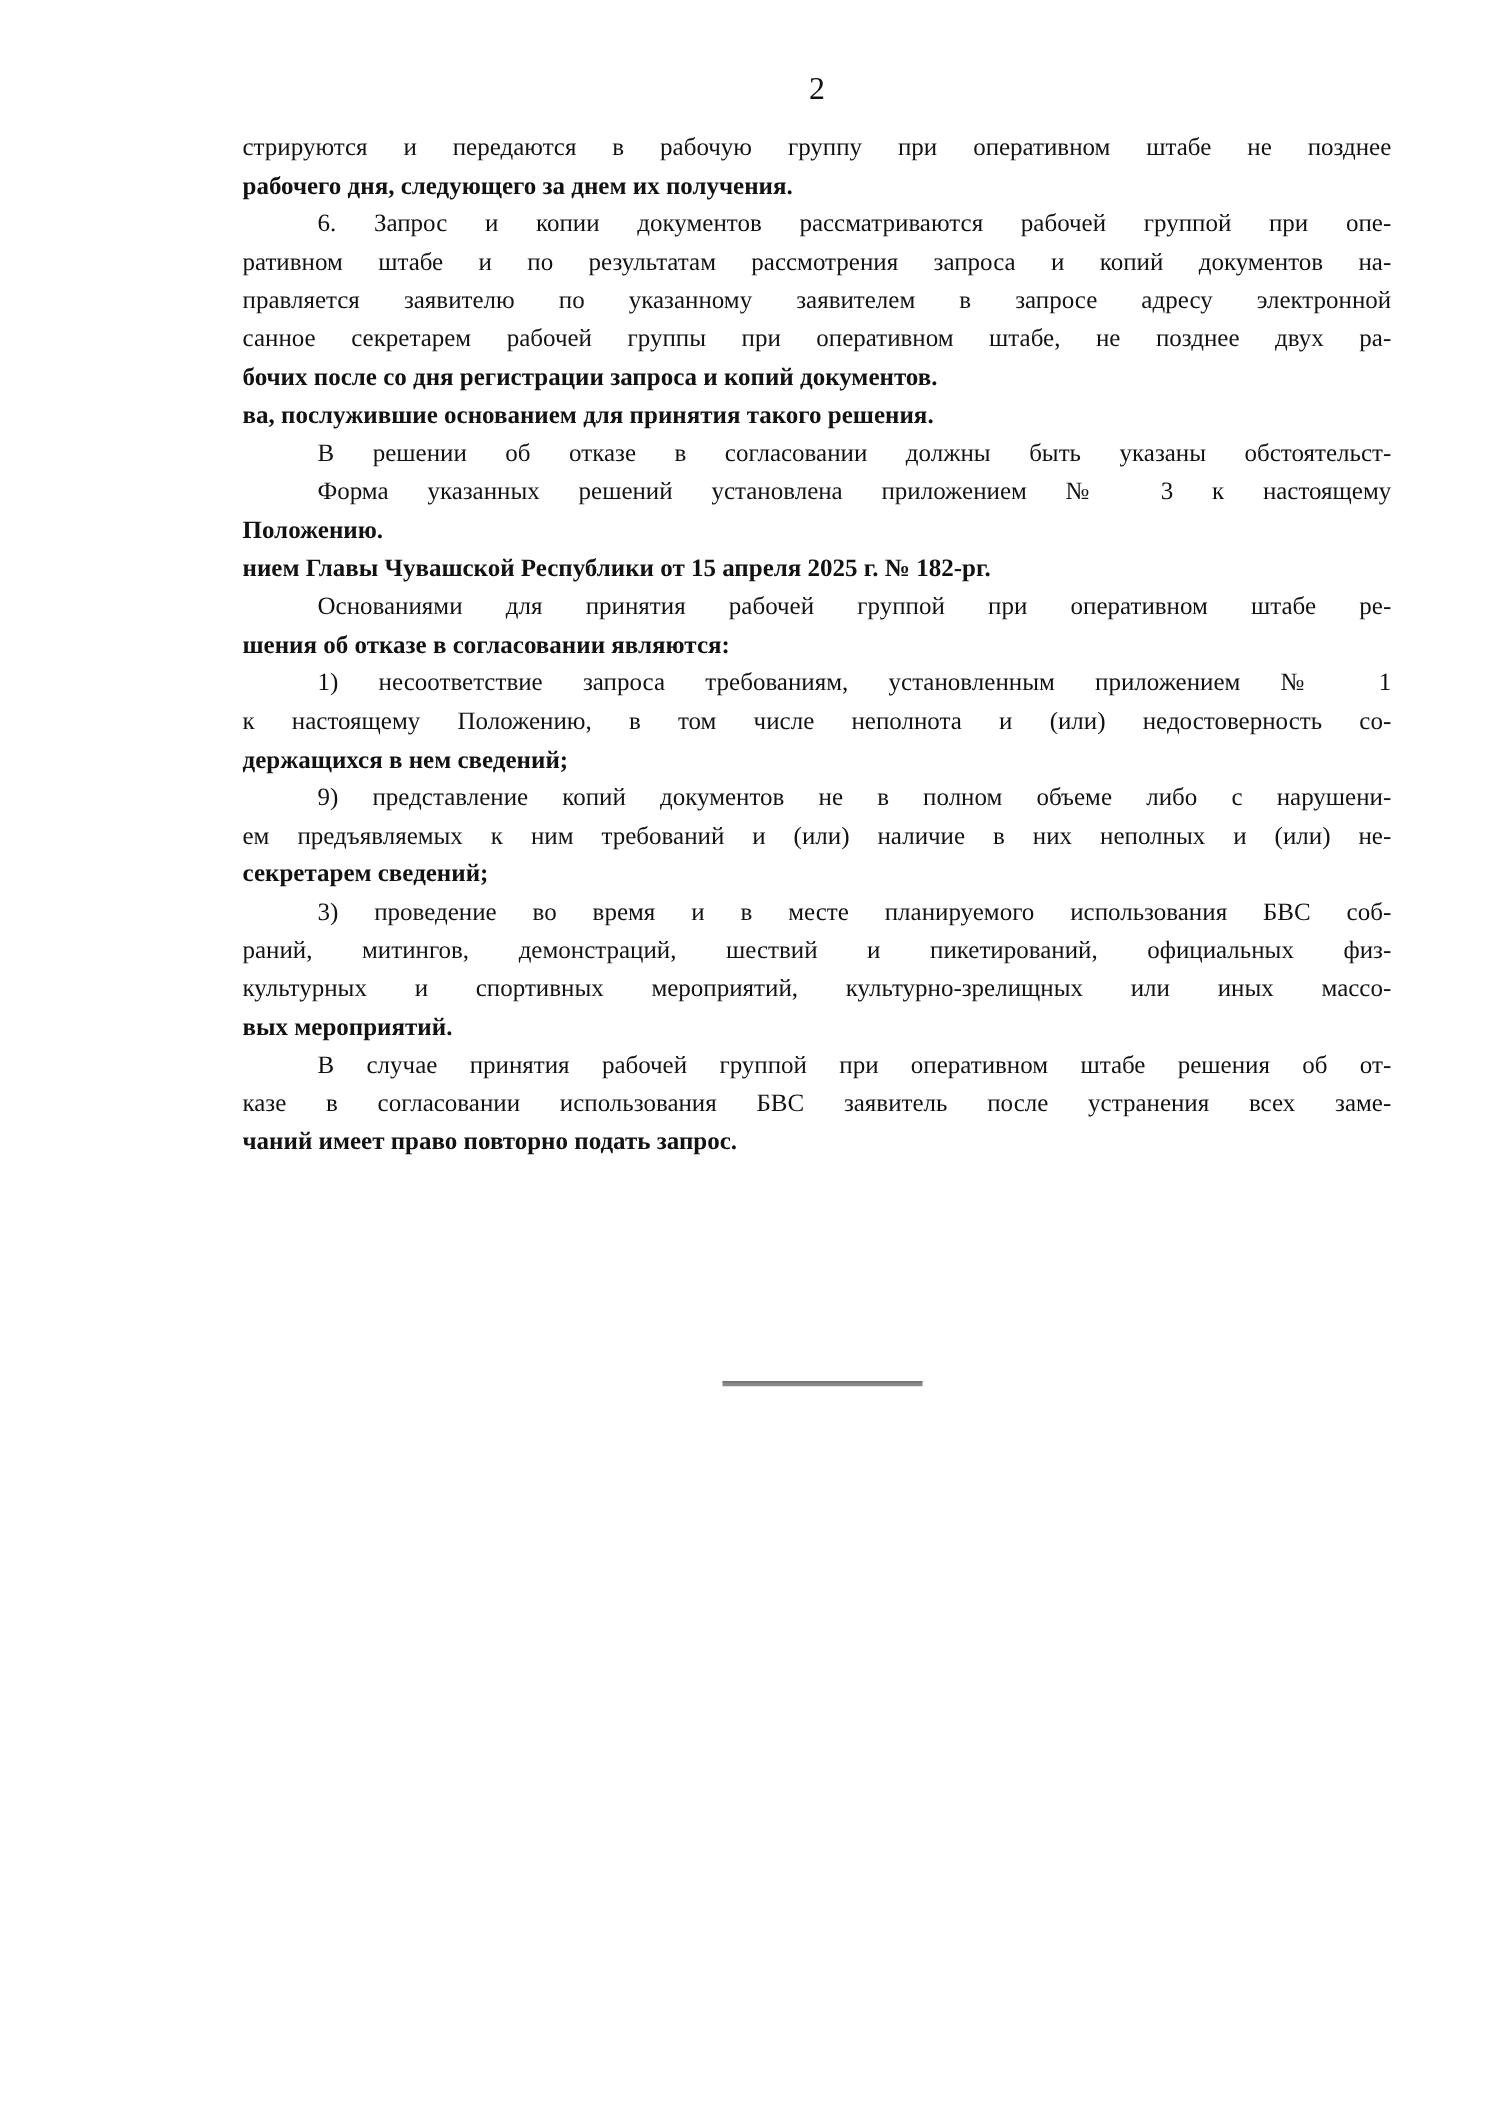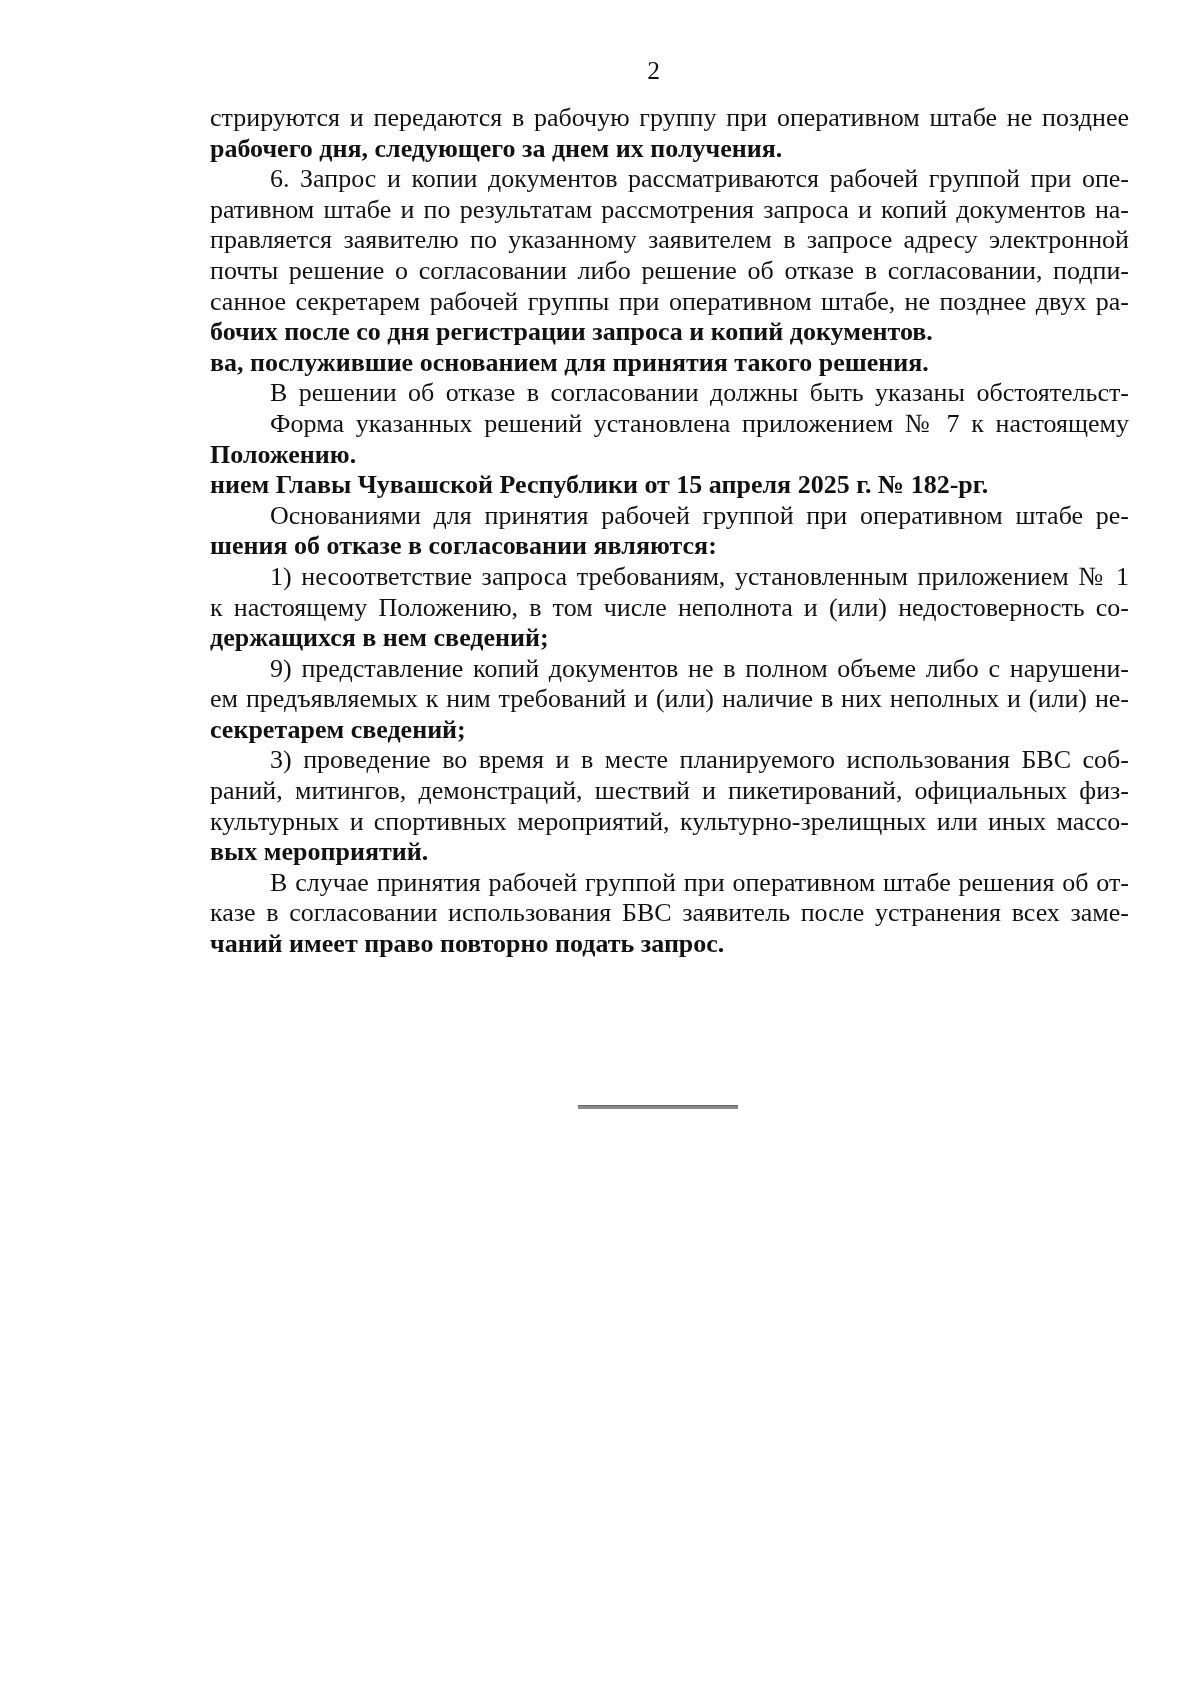--- a/index.html
+++ b/index.html
@@ -21,23 +21,23 @@
     top: 56px;
     left: 194px;
     width: 919px;
     font-size: 25.5px;
     line-height: 30px;
     text-align: center;
   }
   .doc-body {
     position: absolute;
     top: 103px;
-    left: 210px;
+    left: 194px;
     width: 919px;
-    font-size: 26px;
+    font-size: 20px;
     line-height: 30.6px;
   }
   .line {
     text-align: justify;
     text-align-last: justify;
     text-justify: inter-word;
     white-space: normal;
   }
   .line.last {
     text-align-last: left;
@@ -61,26 +61,25 @@
 
 <div class="page">
   <div class="page-number">2</div>
 
   <div class="doc-body" id="doc-body">
       <div class="line">стрируются и передаются в рабочую группу при оперативном штабе не позднее</div>
       <div class="line last">рабочего дня, следующего за днем их получения.</div>
       <div class="line indent">6. Запрос и копии документов рассматриваются рабочей группой при опе-</div>
       <div class="line">ративном штабе и по результатам рассмотрения запроса и копий документов на-</div>
       <div class="line">правляется заявителю по указанному заявителем в запросе адресу электронной</div>
-      <div class="line">почты решение о согласовании либо решение об отказе в согласовании, подпи-</div>
       <div class="line">санное секретарем рабочей группы при оперативном штабе, не позднее двух ра-</div>
       <div class="line last">бочих после со дня регистрации запроса и копий документов.</div>
       <div class="line last">ва, послужившие основанием для принятия такого решения.</div>
       <div class="line indent">В решении об отказе в согласовании должны быть указаны обстоятельст-</div>
-      <div class="line indent">Форма указанных решений установлена приложением № 7 к настоящему</div>
+      <div class="line indent">Форма указанных решений установлена приложением № 3 к настоящему</div>
       <div class="line last">Положению.</div>
       <div class="line last">нием Главы Чувашской Республики от 15 апреля 2025 г. № 182-рг.</div>
       <div class="line indent">Основаниями для принятия рабочей группой при оперативном штабе ре-</div>
       <div class="line last">шения об отказе в согласовании являются:</div>
       <div class="line indent">1) несоответствие запроса требованиям, установленным приложением № 1</div>
       <div class="line">к настоящему Положению, в том числе неполнота и (или) недостоверность со-</div>
       <div class="line last">держащихся в нем сведений;</div>
       <div class="line indent">9) представление копий документов не в полном объеме либо с нарушени-</div>
       <div class="line">ем предъявляемых к ним требований и (или) наличие в них неполных и (или) не-</div>
       <div class="line last">секретарем сведений;</div>

